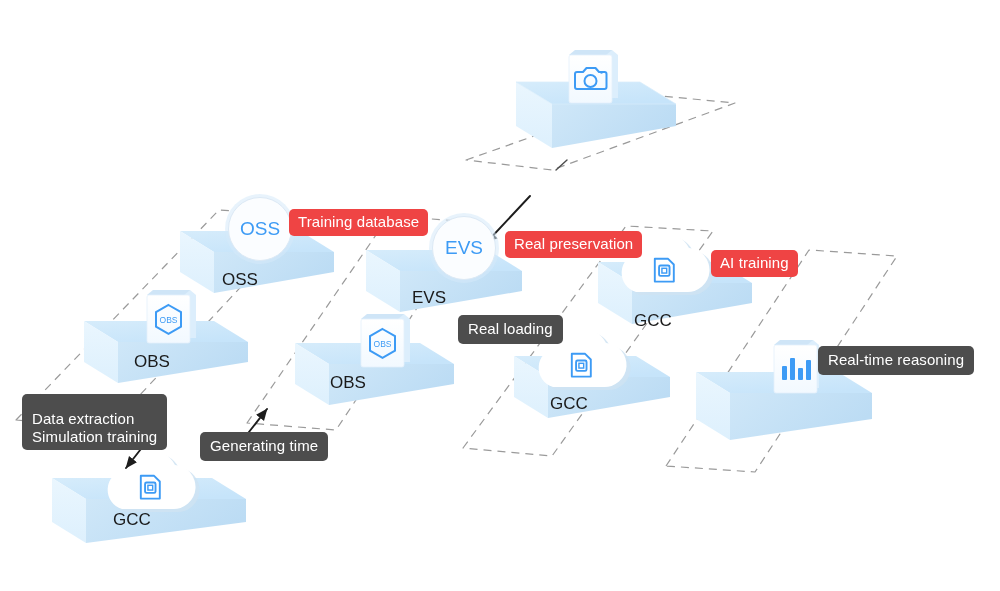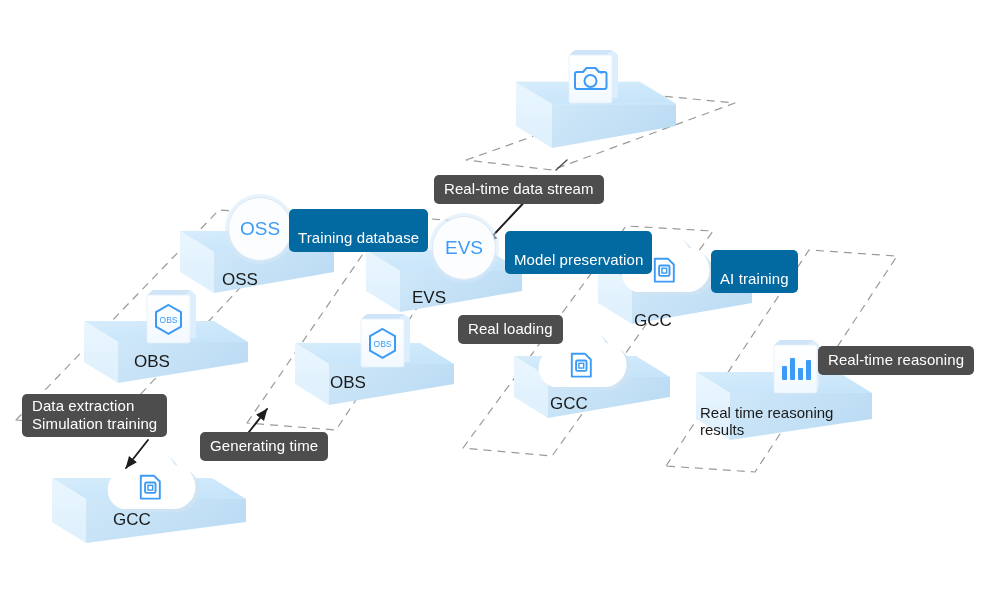--- a/index.html
+++ b/index.html
@@ -4,22 +4,22 @@
 <style>
   html,body{margin:0;padding:0;background:#ffffff;}
   body{width:1000px;height:591px;overflow:hidden;font-family:"Liberation Sans","DejaVu Sans",sans-serif;}
   #stage{position:relative;width:1000px;height:591px;background:#fff;}
   #svgroot{position:absolute;left:0;top:0;width:1000px;height:591px;}
 
   
   .lbl{position:absolute;white-space:pre;line-height:1.18;
        border-radius:5px;color:#fff;font-size:15px;letter-spacing:.1px;}
   .lbl.dark{background:#4d4d4d;padding:5px 10px 6px 10px;}
-  .lbl.blue{background:#0369a1;padding:20px 9px 5px 9px;}
-  .lbl.two{padding-top:3px;padding-bottom:5px;}
+  .lbl.blue{background:#ef4444;padding:4px 9px 5px 9px;}
+  .lbl.two{padding-top:16px;padding-bottom:5px;}
 
   
   .cap{position:absolute;color:#1a1a1a;font-size:17px;white-space:pre;line-height:1.12;}
   .cap.sm{font-size:15px;}
 
   
   .circ{position:absolute;border-radius:50%;background:#fbfdff;
         border:1px solid #dce9f5;display:flex;align-items:center;justify-content:center;
         color:#3d9bf5;font-size:19px;box-shadow:0 0 0 3px rgba(214,234,250,.55);}
 </style>
@@ -200,29 +200,26 @@
   <div class="circ" style="left:432px;top:216px;width:62px;height:62px;">
     <span>EVS</span>
   </div>
 
   <div class="cap" style="left:222px;top:270px;">OSS</div>
   <div class="cap" style="left:134px;top:352px;">OBS</div>
   <div class="cap" style="left:412px;top:288px;">EVS</div>
   <div class="cap" style="left:330px;top:373px;">OBS</div>
   <div class="cap" style="left:634px;top:311px;">GCC</div>
   <div class="cap" style="left:550px;top:394px;">GCC</div>
-  <div class="cap sm" style="left:700px;top:405px;">Real time reasoning
-results</div>
   <div class="cap" style="left:113px;top:510px;">GCC</div>
 
-  <div class="lbl dark" style="left:434px;top:175px;">Real-time data stream</div>
 
   <div class="lbl blue" style="left:289px;top:209px;">Training database</div>
 
-  <div class="lbl blue" style="left:505px;top:231px;">Model preservation</div>
+  <div class="lbl blue" style="left:505px;top:231px;">Real preservation</div>
 
   <div class="lbl blue" style="left:711px;top:250px;">AI training</div>
 
   <div class="lbl dark" style="left:458px;top:315px;">Real loading</div>
 
   <div class="lbl dark" style="left:818px;top:346px;">Real-time reasoning</div>
 
   <div class="lbl dark two" style="left:22px;top:394px;">Data extraction
 Simulation training</div>
 

